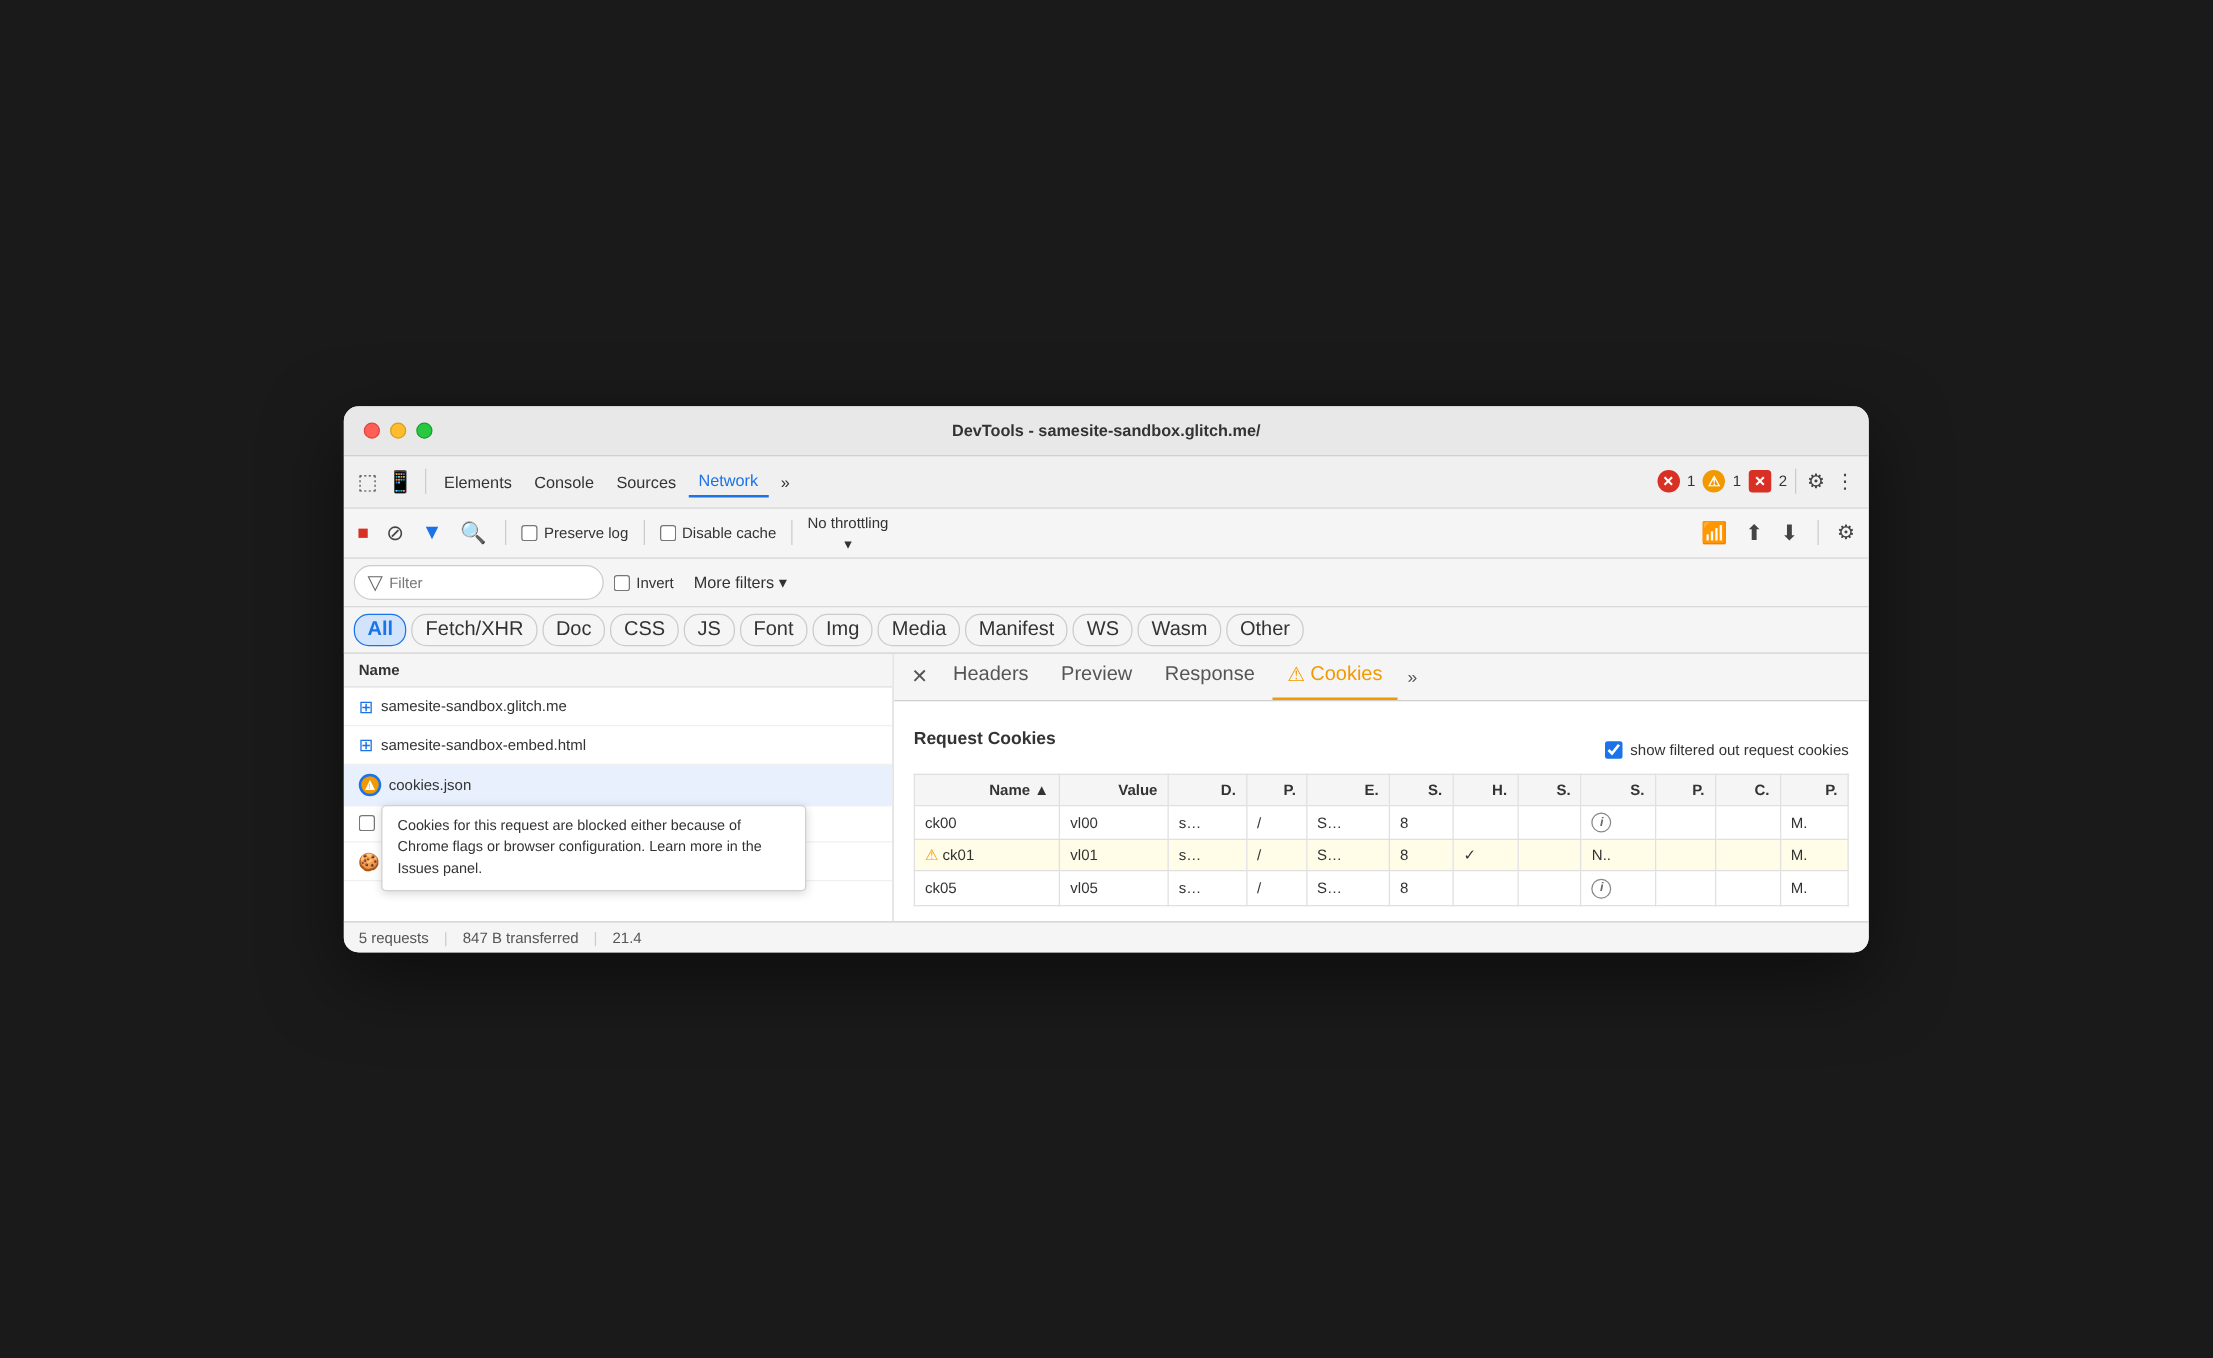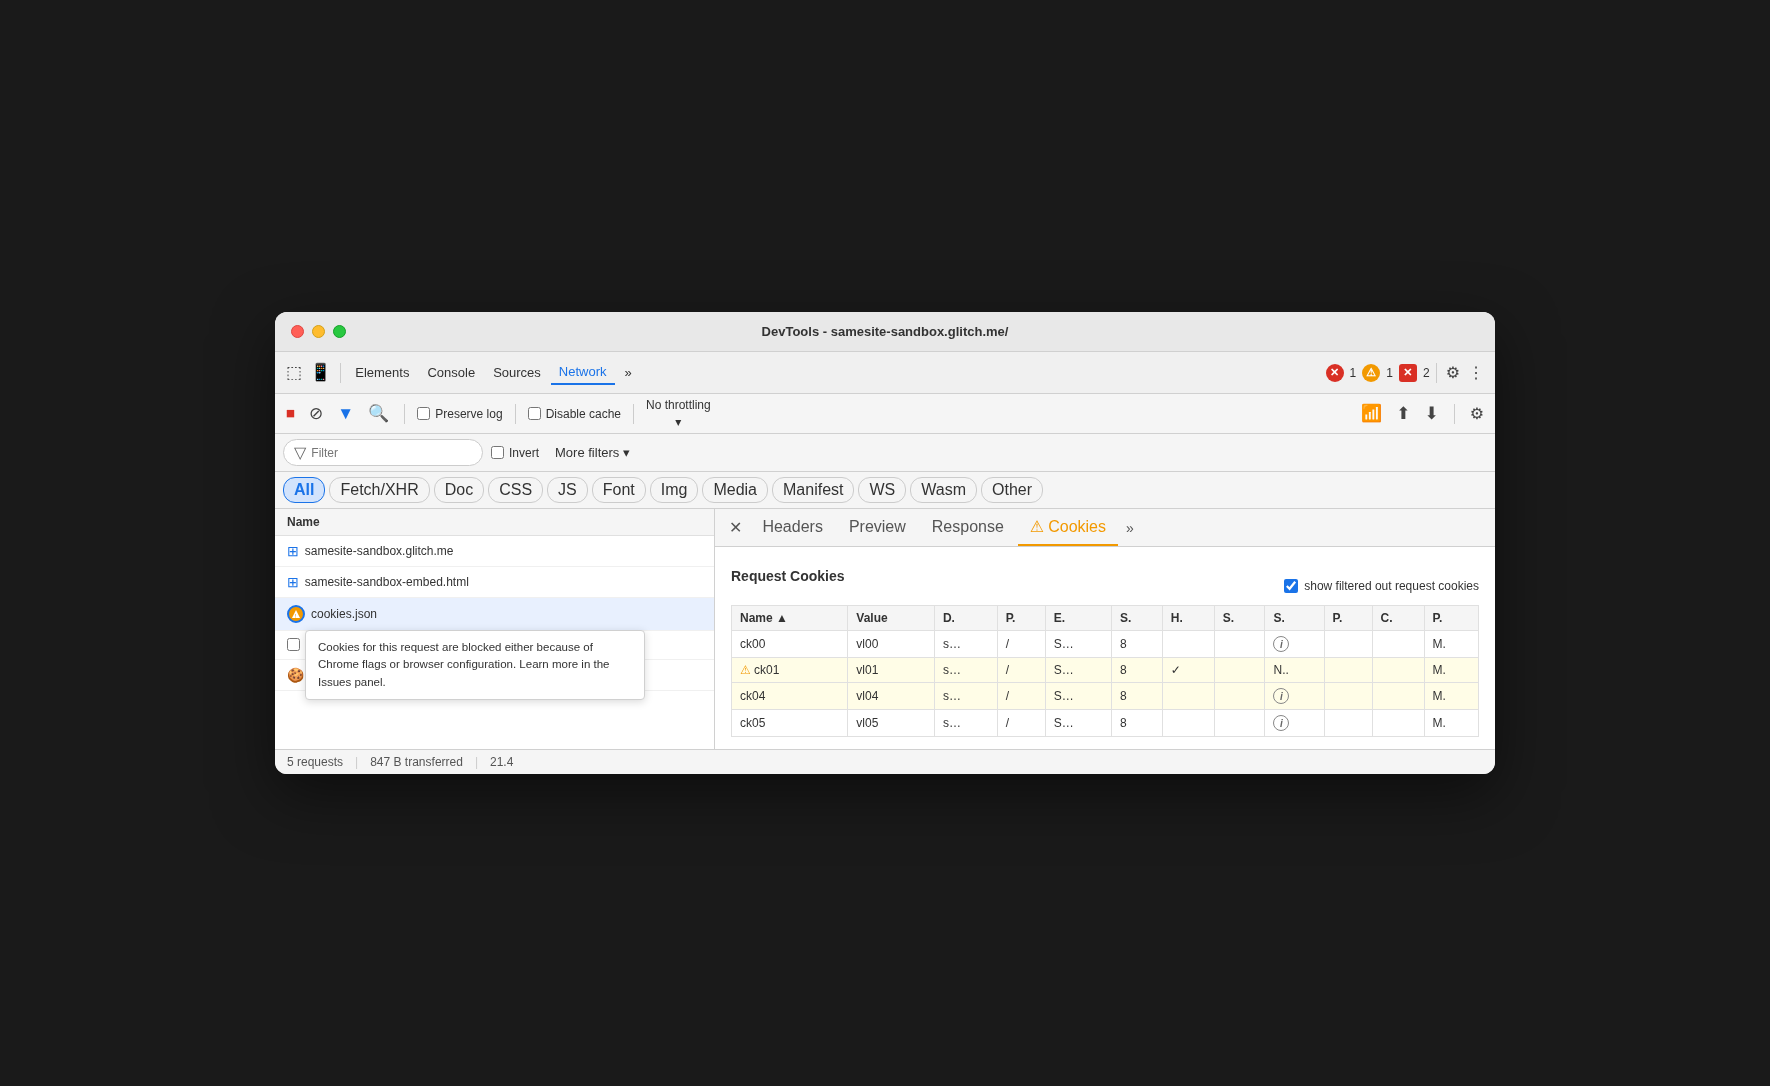--- a/index.html
+++ b/index.html
@@ -138,21 +138,21 @@
       border-radius: 3px;
       display: flex;
       align-items: center;
       color: #444;
       font-size: 16px;
     }
     .icon-btn.red { color: #d93025; }
     .icon-btn.blue { color: #1a73e8; }
     .checkbox-label {
       display: flex;
-      align-items: flex-start;
+      align-items: flex-end;
       gap: 5px;
       font-size: 12px;
       color: #333;
       cursor: pointer;
     }
     .checkbox-label input[type="checkbox"] {
       width: 13px;
       height: 13px;
     }
     .throttle-select {
@@ -356,21 +356,21 @@
       height: 14px;
     }
     .cookies-table {
       width: 100%;
       border-collapse: collapse;
       font-size: 12px;
     }
     .cookies-table th {
       background: #f5f5f5;
       padding: 5px 8px;
-      text-align: left;
+      text-align: right;
       font-weight: 600;
       color: #333;
       border: 1px solid #e0e0e0;
       white-space: nowrap;
     }
     .cookies-table td {
       padding: 5px 8px;
       border: 1px solid #e0e0e0;
       color: #333;
       white-space: nowrap;
@@ -615,34 +615,20 @@
               <td>8</td>
               <td>✓</td>
               <td></td>
               <td>N..</td>
               <td></td>
               <td></td>
               <td>M.</td>
             </tr>
 
 
-            <tr class="row-highlighted">
-              <td>ck04</td>
-              <td>vl04</td>
-              <td>s…</td>
-              <td>/</td>
-              <td>S…</td>
-              <td>8</td>
-              <td></td>
-              <td></td>
-              <td><span class="info-icon">i</span></td>
-              <td></td>
-              <td></td>
-              <td>M.</td>
-            </tr>
 
             <tr>
               <td>ck05</td>
               <td>vl05</td>
               <td>s…</td>
               <td>/</td>
               <td>S…</td>
               <td>8</td>
               <td></td>
               <td></td>

